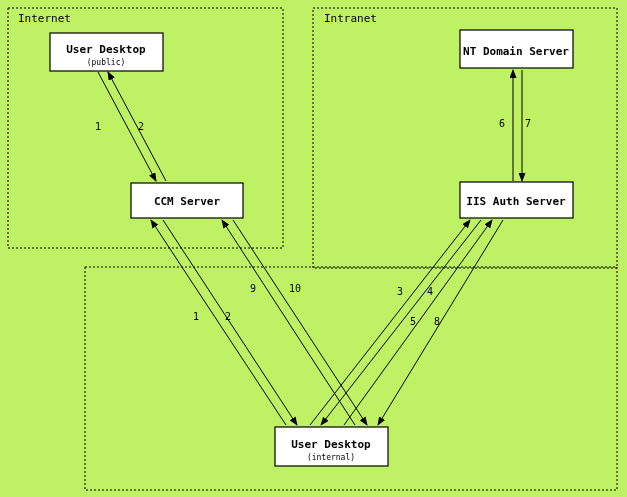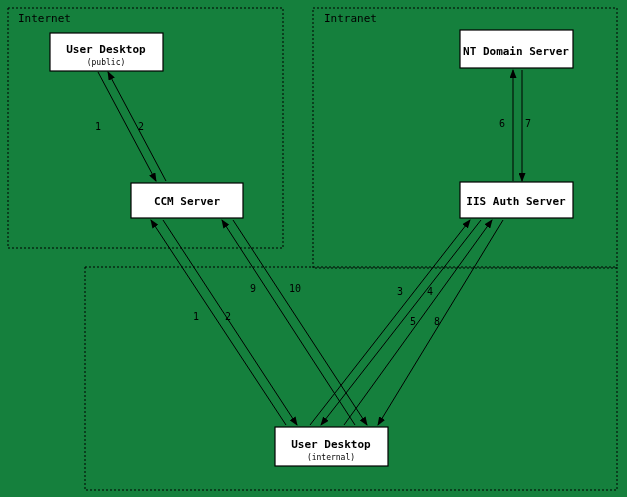--- a/index.html
+++ b/index.html
@@ -4,21 +4,21 @@
 <style>
   html, body {
     margin: 0;
     padding: 0;
     background: #ffffff;
   }
   #diagram-root {
     position: relative;
     width: 627px;
     height: 497px;
-    background: #15803d;
+    background: #bef264;
     font-family: "DejaVu Sans Mono", "Liberation Mono", monospace;
     overflow: hidden;
   }
   svg#diagram-svg {
     position: absolute;
     left: 0;
     top: 0;
     width: 627px;
     height: 497px;
   }

